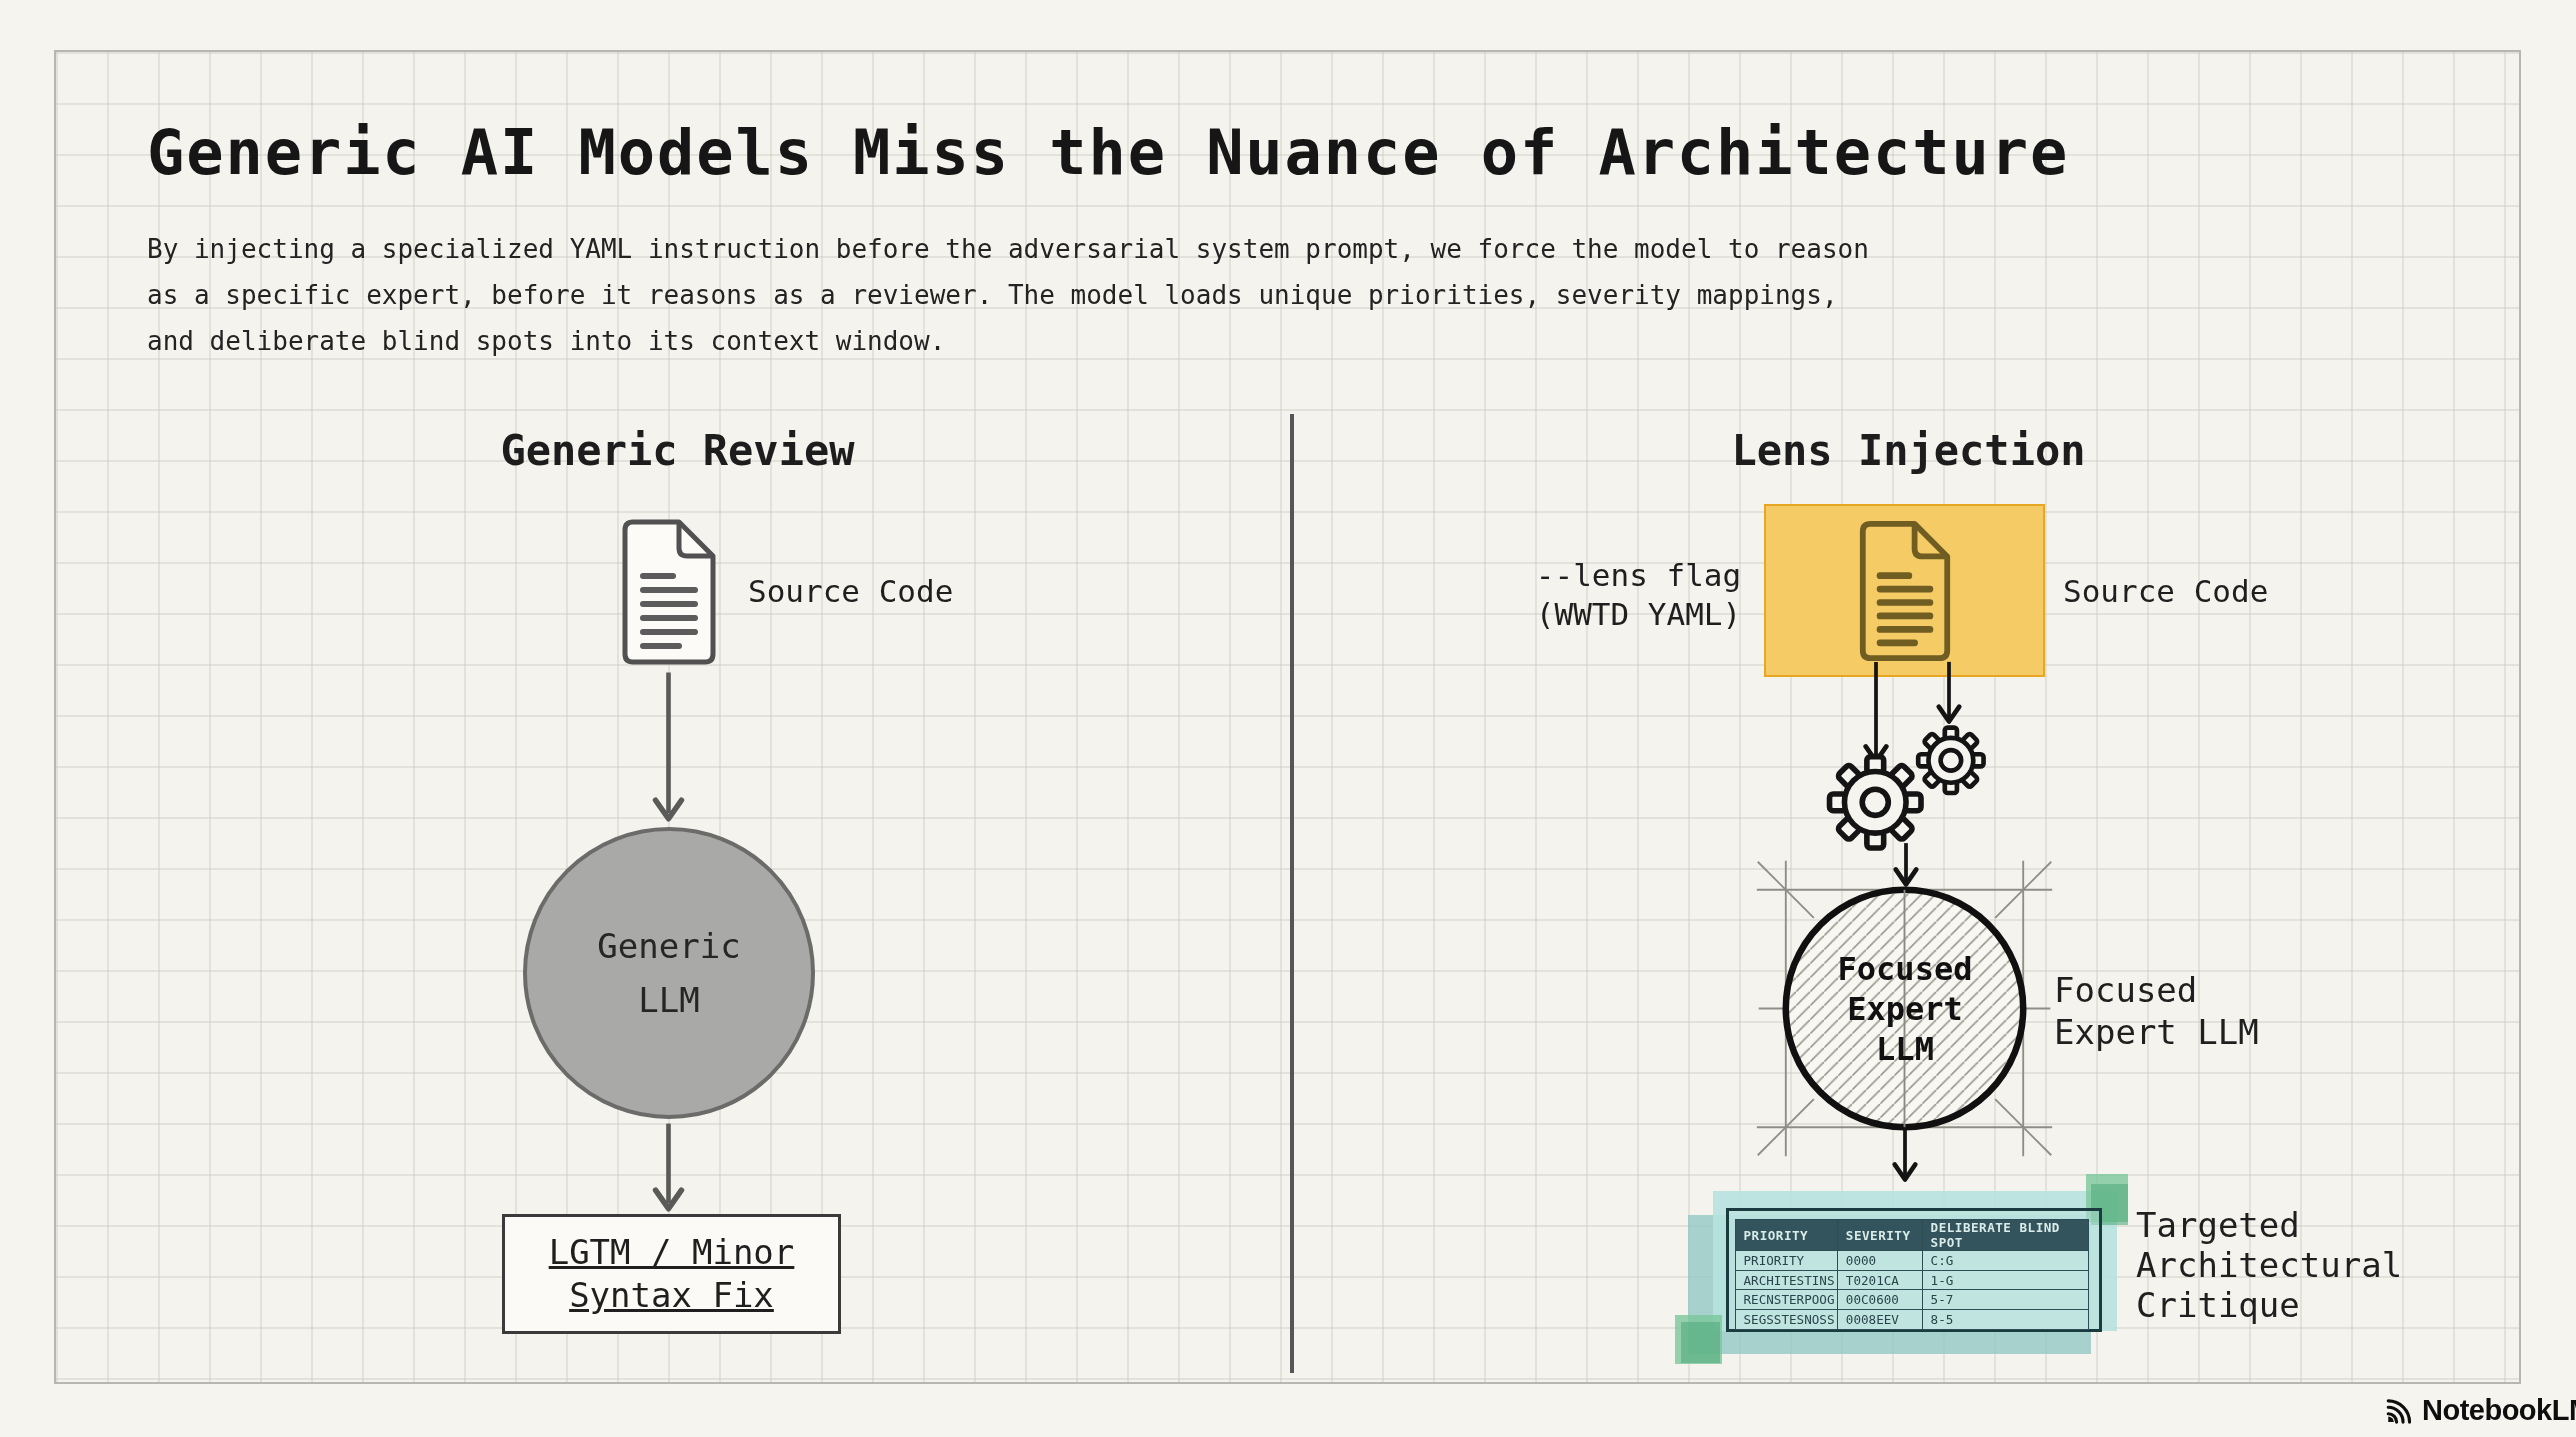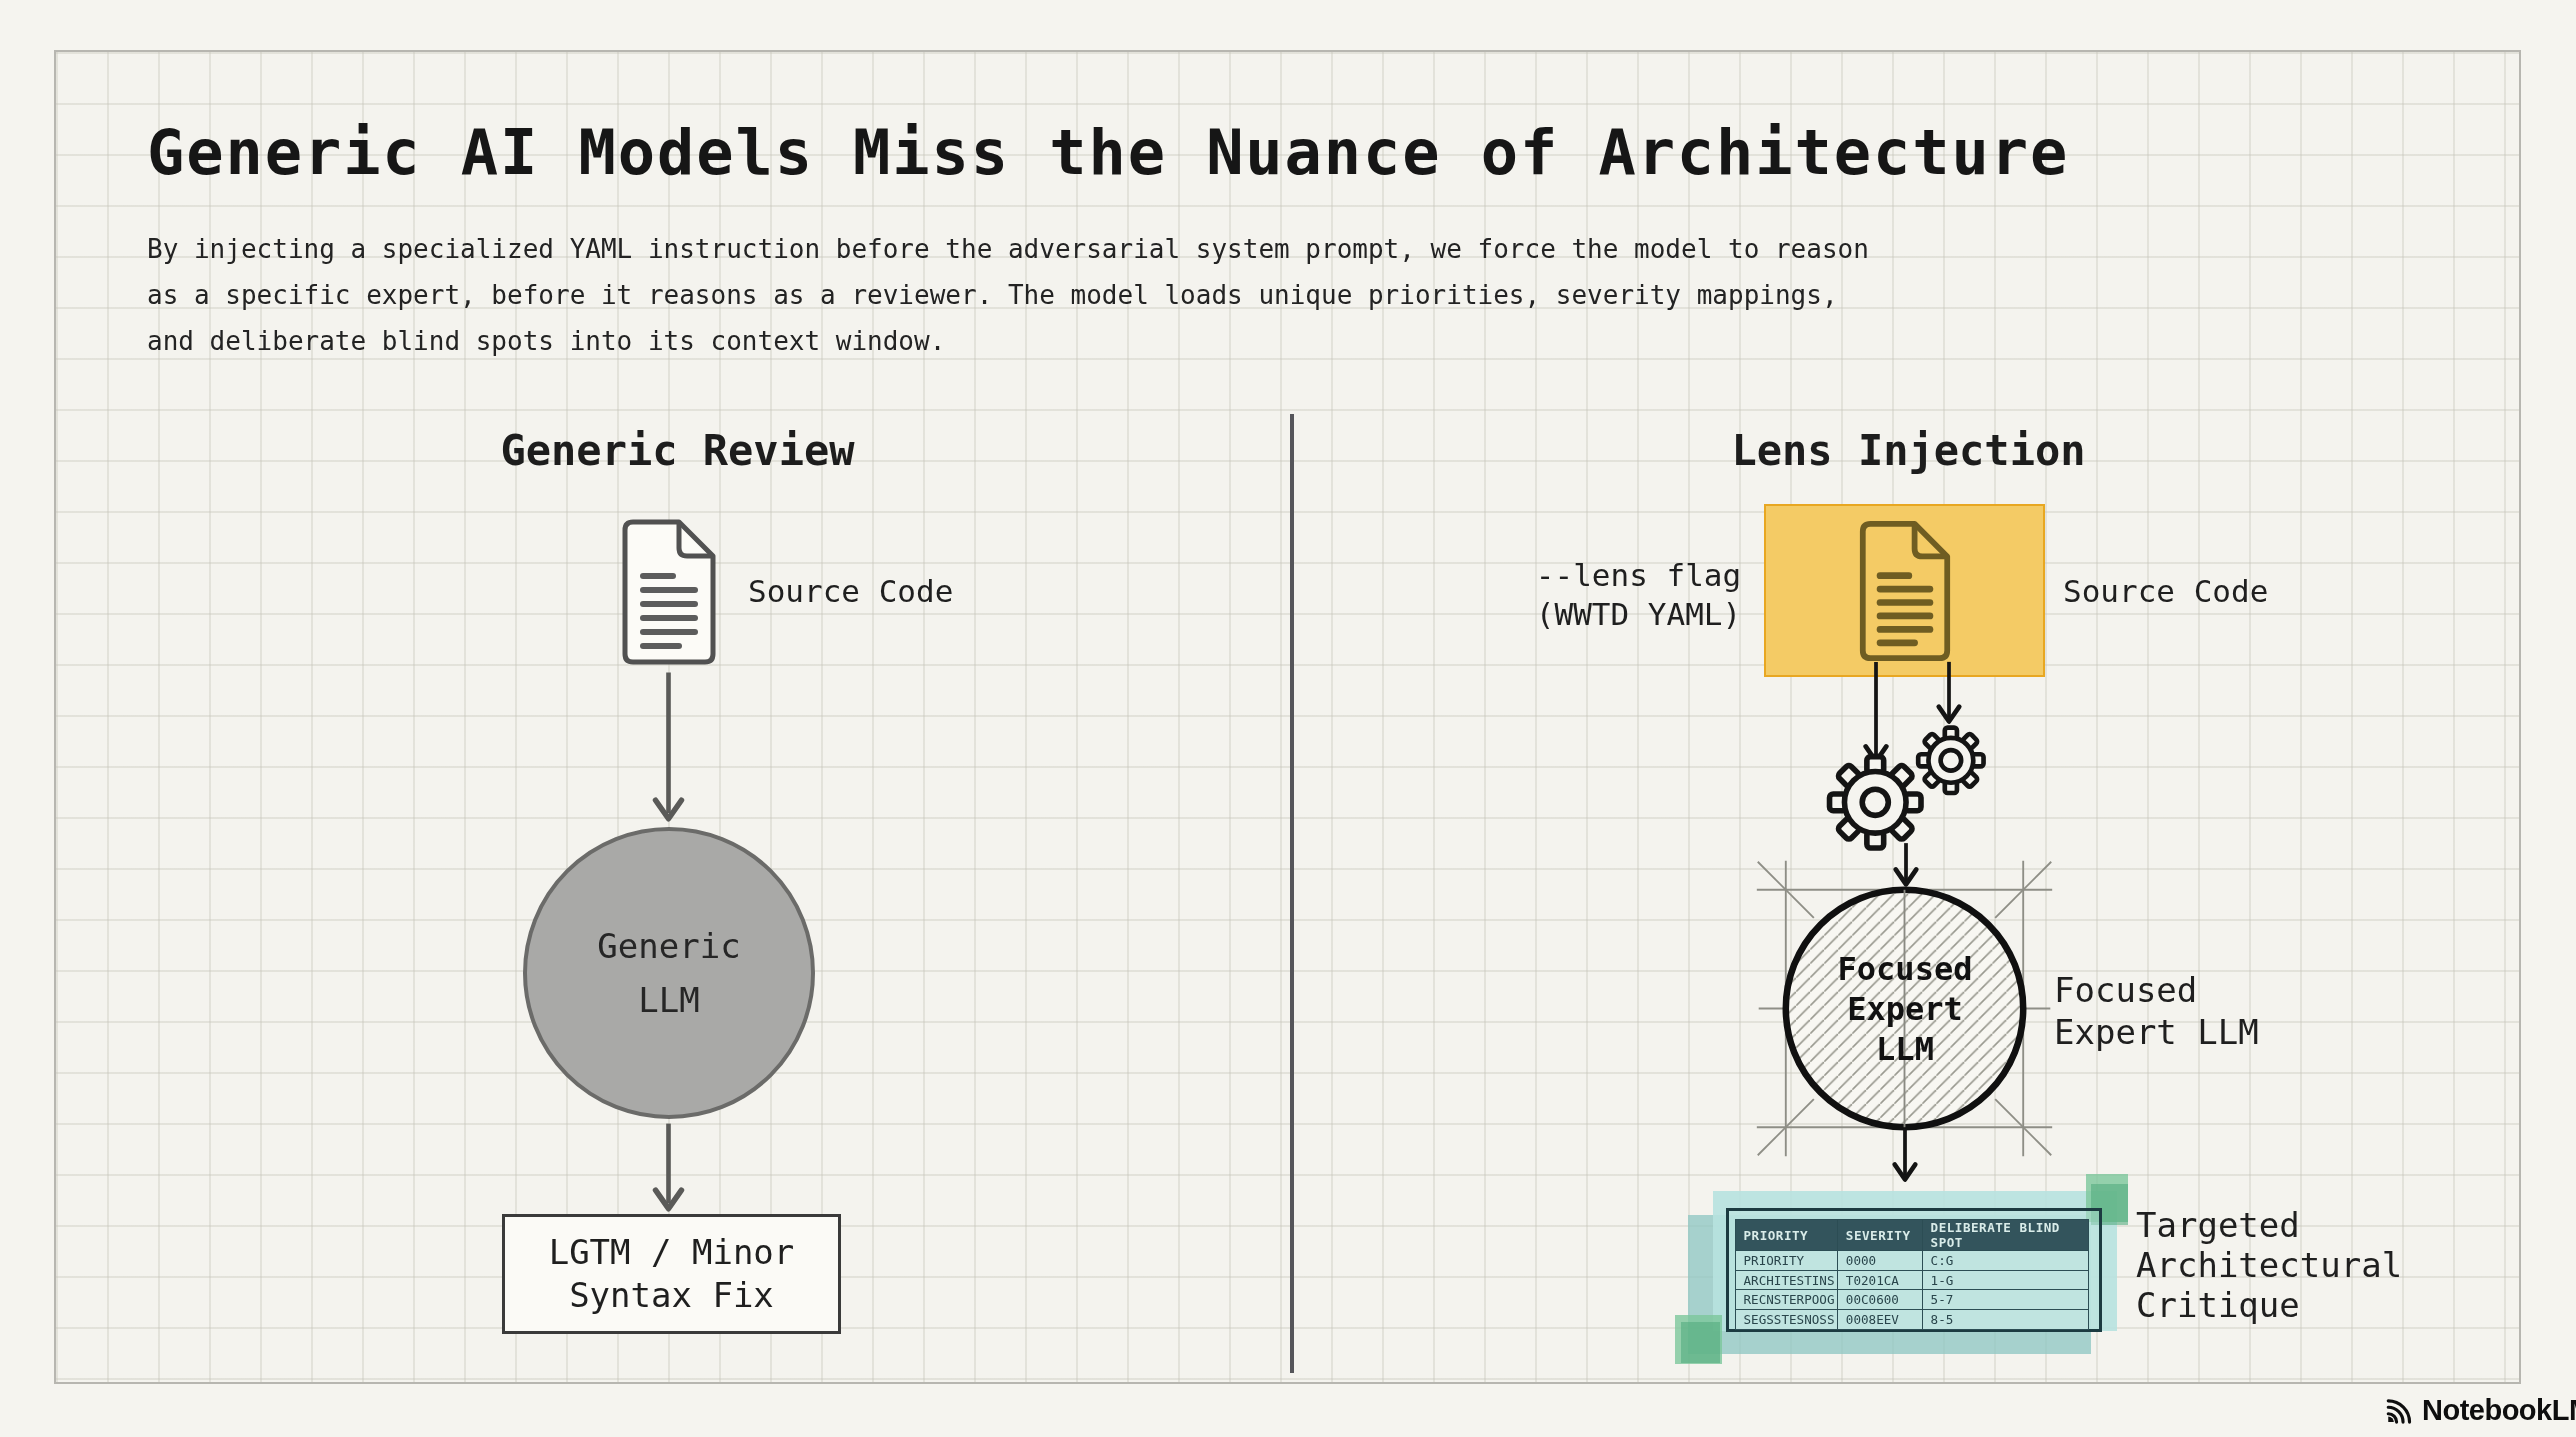--- a/index.html
+++ b/index.html
@@ -29,21 +29,21 @@
 
   .side-label { font-size:31px; line-height:39px; color:#1f1f1f; }
 
   
   .circle-generic { left:467px; top:775px; width:292px; height:292px; border-radius:50%;
                     background:#a9a9a7; border:4.7px solid #6b6b69;
                     display:flex; align-items:center; justify-content:center;
                     text-align:center; font-size:34px; line-height:54px; color:#262626; }
   .result-box { left:446px; top:1162px; width:339px; height:120px; background:#fbfaf6;
                 border:3.7px solid #3a3a3a; display:flex; align-items:center; justify-content:center;
-                text-align:center; font-size:34px; line-height:43px; color:#1f1f1f; }
+                text-align:center; font-size:34px; line-height:43px; color:#1f1f1f;text-decoration:underline; }
 
   
   .lens-label { left:1442px; top:504px; width:281px; text-align:center; }
   .yellow-box { left:1708px; top:452px; width:281px; height:173px;
                 background:#f4cb65; border:2.8px solid #e8a722; }
   .circle-text { left:1729px; top:837px; width:240px; height:240px;
                  display:flex; align-items:center; justify-content:center; text-align:center;
                  font-size:32px; line-height:40px; font-weight:bold; color:#111; }
   .expert-label { left:1998px; top:917px; font-size:34px; line-height:42px; }
   .identity-label { left:1945px; top:686px; }

